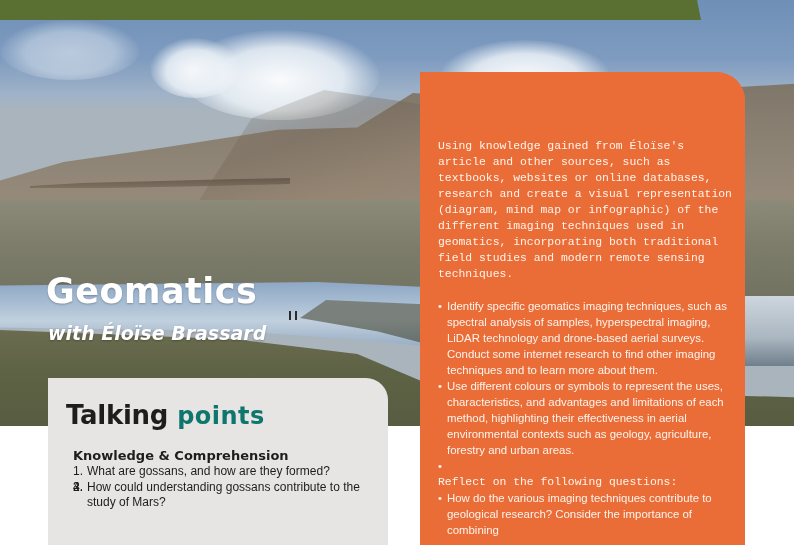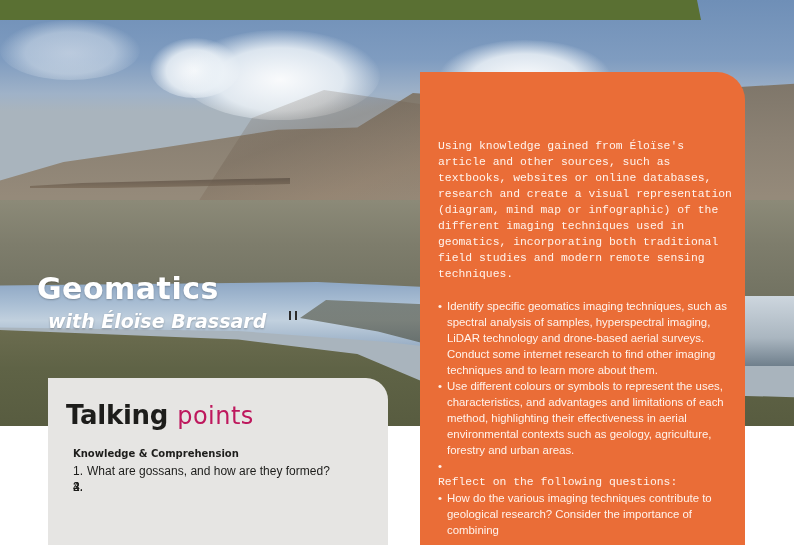--- a/index.html
+++ b/index.html
@@ -58,26 +58,26 @@
   .people span { position:absolute; bottom:0; width:2px; height:9px; background:#2b2b2b; }
 
   
   .top-bar {
     position:absolute; left:0; top:0; width:701px; height:20px; background:#5a7033;
     clip-path:polygon(0 0, 697px 0, 701px 20px, 0 20px);
   }
 
   
   .title {
-    position:absolute; left:37px; top:271px; color:#ffffff;
-    font-family:"DejaVu Sans", sans-serif; font-weight:bold; font-size:30px; letter-spacing:0.5px;
+    position:absolute; left:46px; top:271px; color:#ffffff;
+    font-family:"DejaVu Sans", sans-serif; font-weight:bold; font-size:35px; letter-spacing:0.5px;
     text-shadow:0 1px 2px rgba(0,0,0,0.25);
   }
   .subtitle {
-    position:absolute; left:48px; top:310px; color:#ffffff;
+    position:absolute; left:48px; top:322px; color:#ffffff;
     font-family:"DejaVu Sans", sans-serif; font-weight:bold; font-style:italic; font-size:19px;
     text-shadow:0 1px 2px rgba(0,0,0,0.25);
   }
 
   
   .activity {
     position:absolute; left:420px; top:72px; width:325px; height:480px;
     background:#ea6d37; border-top-right-radius:28px; color:#ffffff;
   }
   .activity h2 {
@@ -97,24 +97,24 @@
   
   .talking {
     position:absolute; left:48px; top:378px; width:340px; height:180px;
     background:#e6e5e3; border-top-right-radius:22px; color:#1d1d1b;
   }
   .talking h2 {
     margin:0; position:absolute; left:18px; top:22px; font-size:26px; line-height:30px;
     font-family:"DejaVu Sans", sans-serif;
   }
   .talking h2 .strong { font-weight:bold; letter-spacing:-0.3px; }
-  .talking h2 .light { font-weight:normal; font-style:normal; color:#be185d; letter-spacing:0.5px; font-family:"DejaVu Sans", sans-serif; font-size:24px; }
+  .talking h2 .light { font-weight:bold; font-style:normal; color:#0f766e; letter-spacing:0.5px; font-family:"DejaVu Sans", sans-serif; font-size:24px; }
   .talking h3 {
     margin:0; position:absolute; left:25px; top:70px;
-    font-family:"DejaVu Sans", sans-serif; font-weight:bold; font-size:10px;
+    font-family:"DejaVu Sans", sans-serif; font-weight:bold; font-size:13px;
   }
   .talking ol {
     position:absolute; left:25px; top:86px; width:300px; margin:0; padding:0; list-style:none;
     font-family:"Liberation Sans", sans-serif; font-size:12px; line-height:15.5px;
   }
   .talking li { position:relative; padding-left:14px; }
   .talking li .num { position:absolute; left:0; top:0; }
 </style>
 </head>
 <body>
@@ -183,15 +183,16 @@
       <span>What are gossans, and how are they formed?</span>
     </li>
     <li>
       <span class="num">2.</span>
     </li>
     <li>
       <span class="num">3.</span>
     </li>
     <li>
       <span class="num">4.</span>
+      <span>How could understanding gossans contribute to the study of Mars?</span>
     </li>
   </ol>
 </section>
 
 </body></html>

